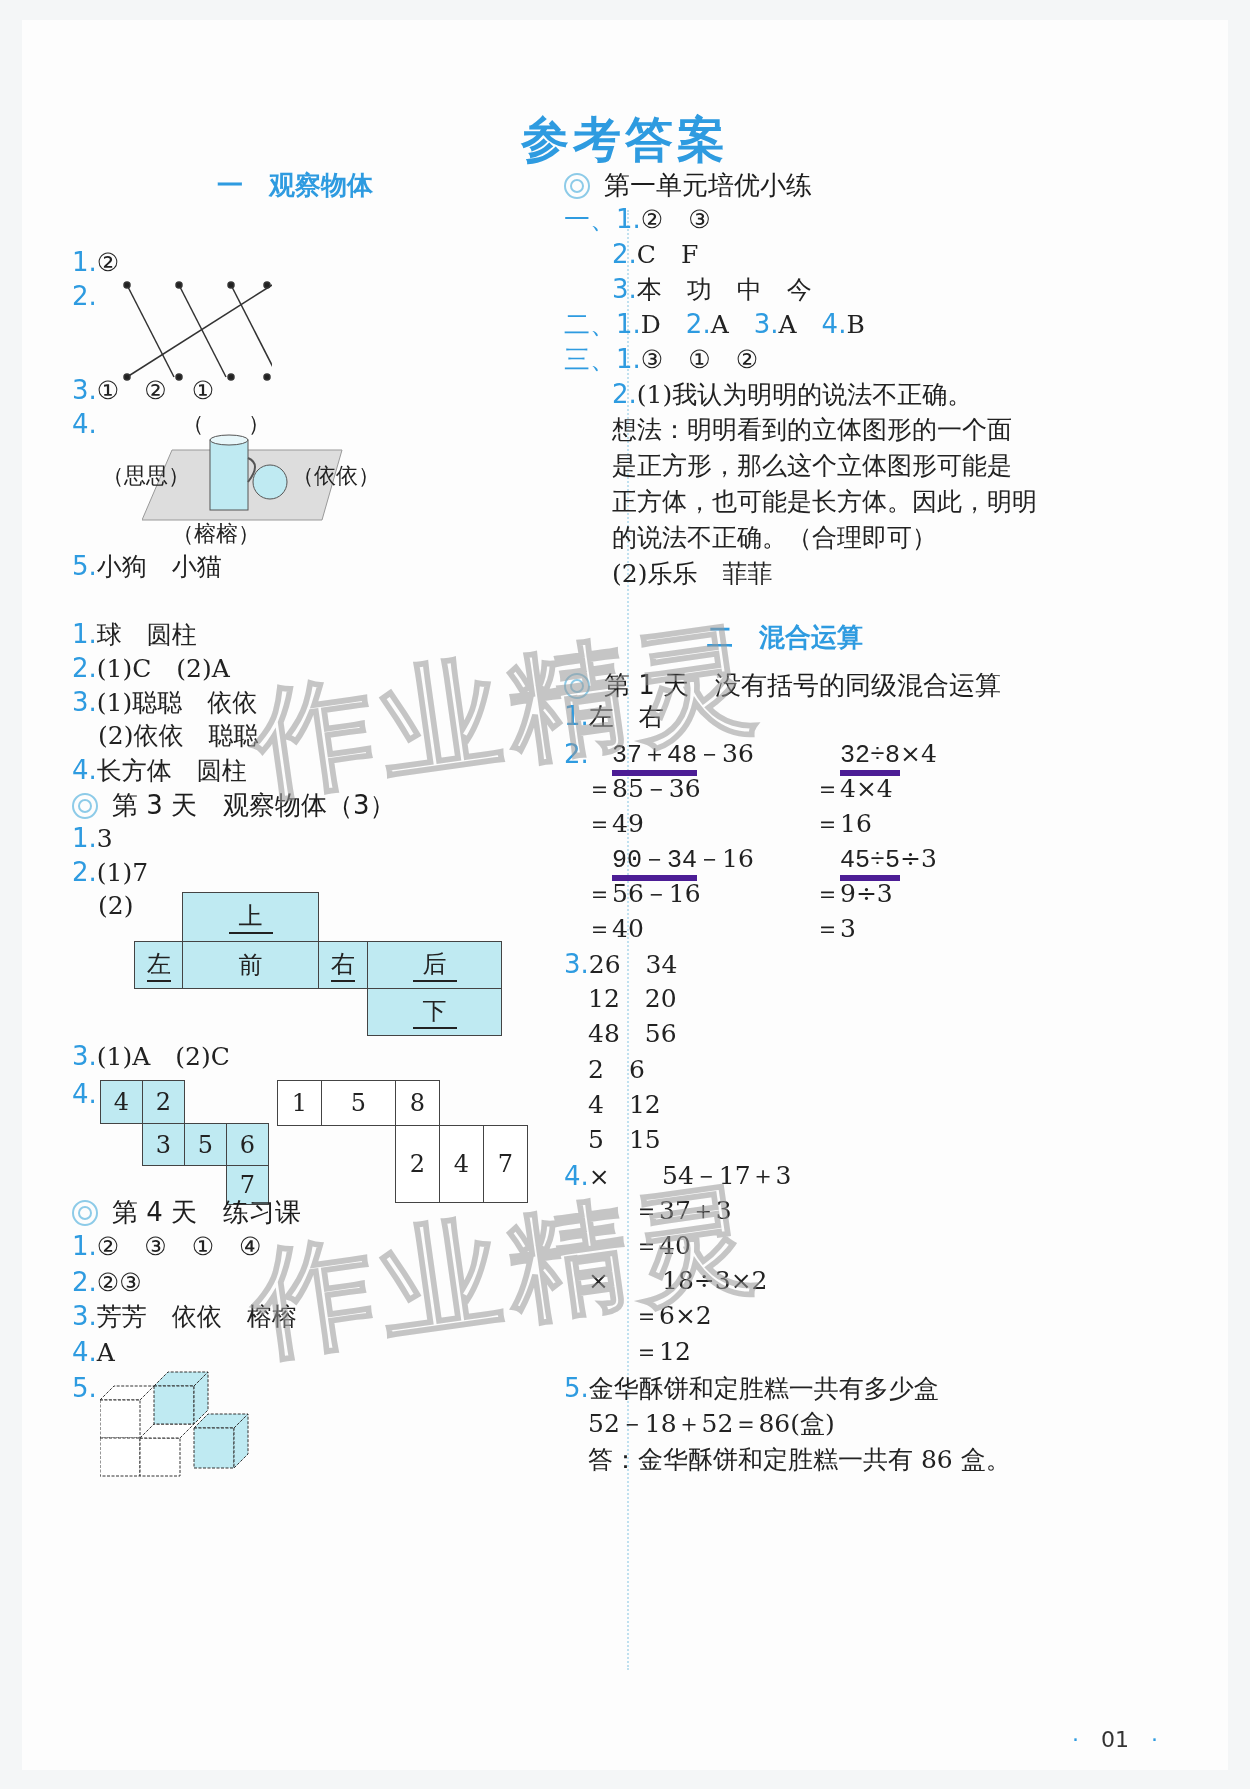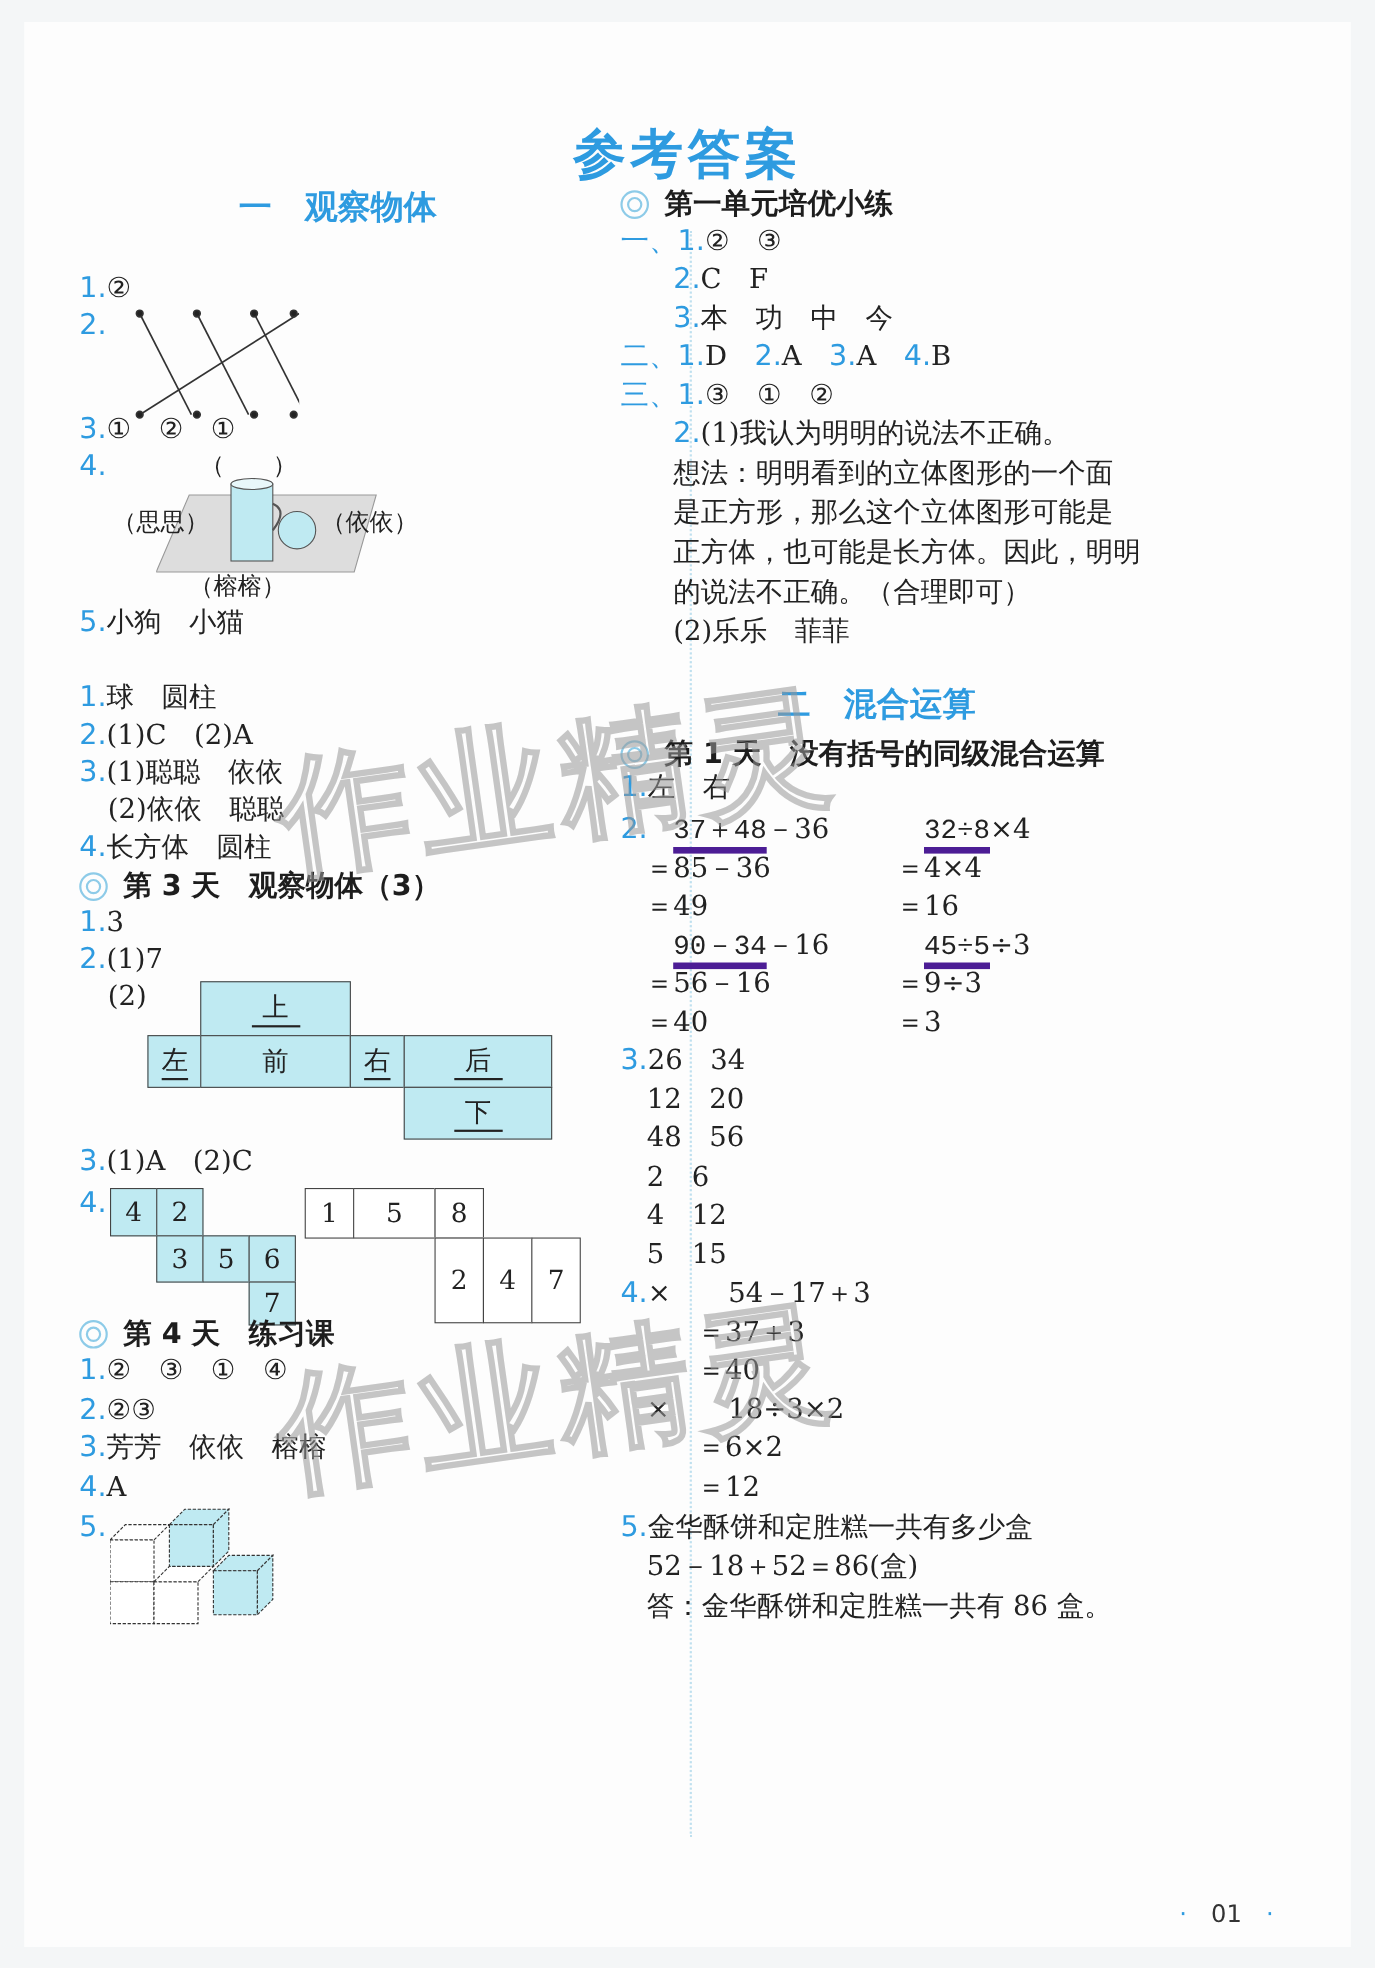--- a/index.html
+++ b/index.html
@@ -1,21 +1,21 @@
 <!DOCTYPE html>
 <html><head>
 <meta charset="utf-8">
 <style>
   html,body{margin:0;padding:0;}
   body{width:1250px;height:1789px;background:#f4f6f7;font-family:"DejaVu Serif",serif;color:#222;position:relative;overflow:hidden;}
   .page{position:absolute;left:22px;top:20px;width:1206px;height:1750px;background:#fdfdfd;}
   .title{position:absolute;left:0;width:100%;top:88px;text-align:center;font-family:"DejaVu Sans",sans-serif;font-weight:bold;font-size:48px;letter-spacing:4px;color:#2e9be0;}
   .divider{position:absolute;left:605px;top:190px;height:1460px;border-left:2px dotted #bfe0ef;}
-  .unit{position:absolute;font-family:"DejaVu Sans",sans-serif;font-weight:bold;font-size:30px;color:#2e9be0;white-space:pre;}
-  .sec{position:absolute;font-family:"DejaVu Sans",sans-serif;font-weight:bold;font-size:26px;color:#1d1d1d;display:flex;align-items:center;white-space:pre;}
+  .unit{position:absolute;font-family:"DejaVu Sans",sans-serif;font-weight:bold;font-size:26px;color:#2e9be0;white-space:pre;}
+  .sec{position:absolute;font-family:"DejaVu Sans",sans-serif;font-weight:normal;font-size:26px;color:#1d1d1d;display:flex;align-items:center;white-space:pre;}
   .ring{display:inline-block;width:22px;height:22px;border:2px solid #8dcbe8;border-radius:50%;position:relative;margin-right:14px;}
   .ring::after{content:"";position:absolute;left:4px;top:4px;width:10px;height:10px;border:2px solid #8dcbe8;border-radius:50%;}
   .line{position:absolute;font-size:25px;white-space:pre;line-height:32px;}
   .n{font-family:"DejaVu Sans",sans-serif;color:#2e9be0;font-size:26px;}
   .u{border-bottom:6px solid #4c1d95;font-family:Liberation Mono, monospace;}
   .net{position:absolute;}
   .cell{position:absolute;border:1.5px solid #444;background:#bfeaf2;box-sizing:border-box;display:flex;align-items:center;justify-content:center;font-size:24px;}
   .cell.w{background:#fff;}
   .ul{border-bottom:2px solid #222;padding:0 10px;}
   .pagenum{position:absolute;left:1050px;top:1665px;font-family:"DejaVu Sans",sans-serif;font-size:22px;color:#333;white-space:pre;margin-top:40px;}

